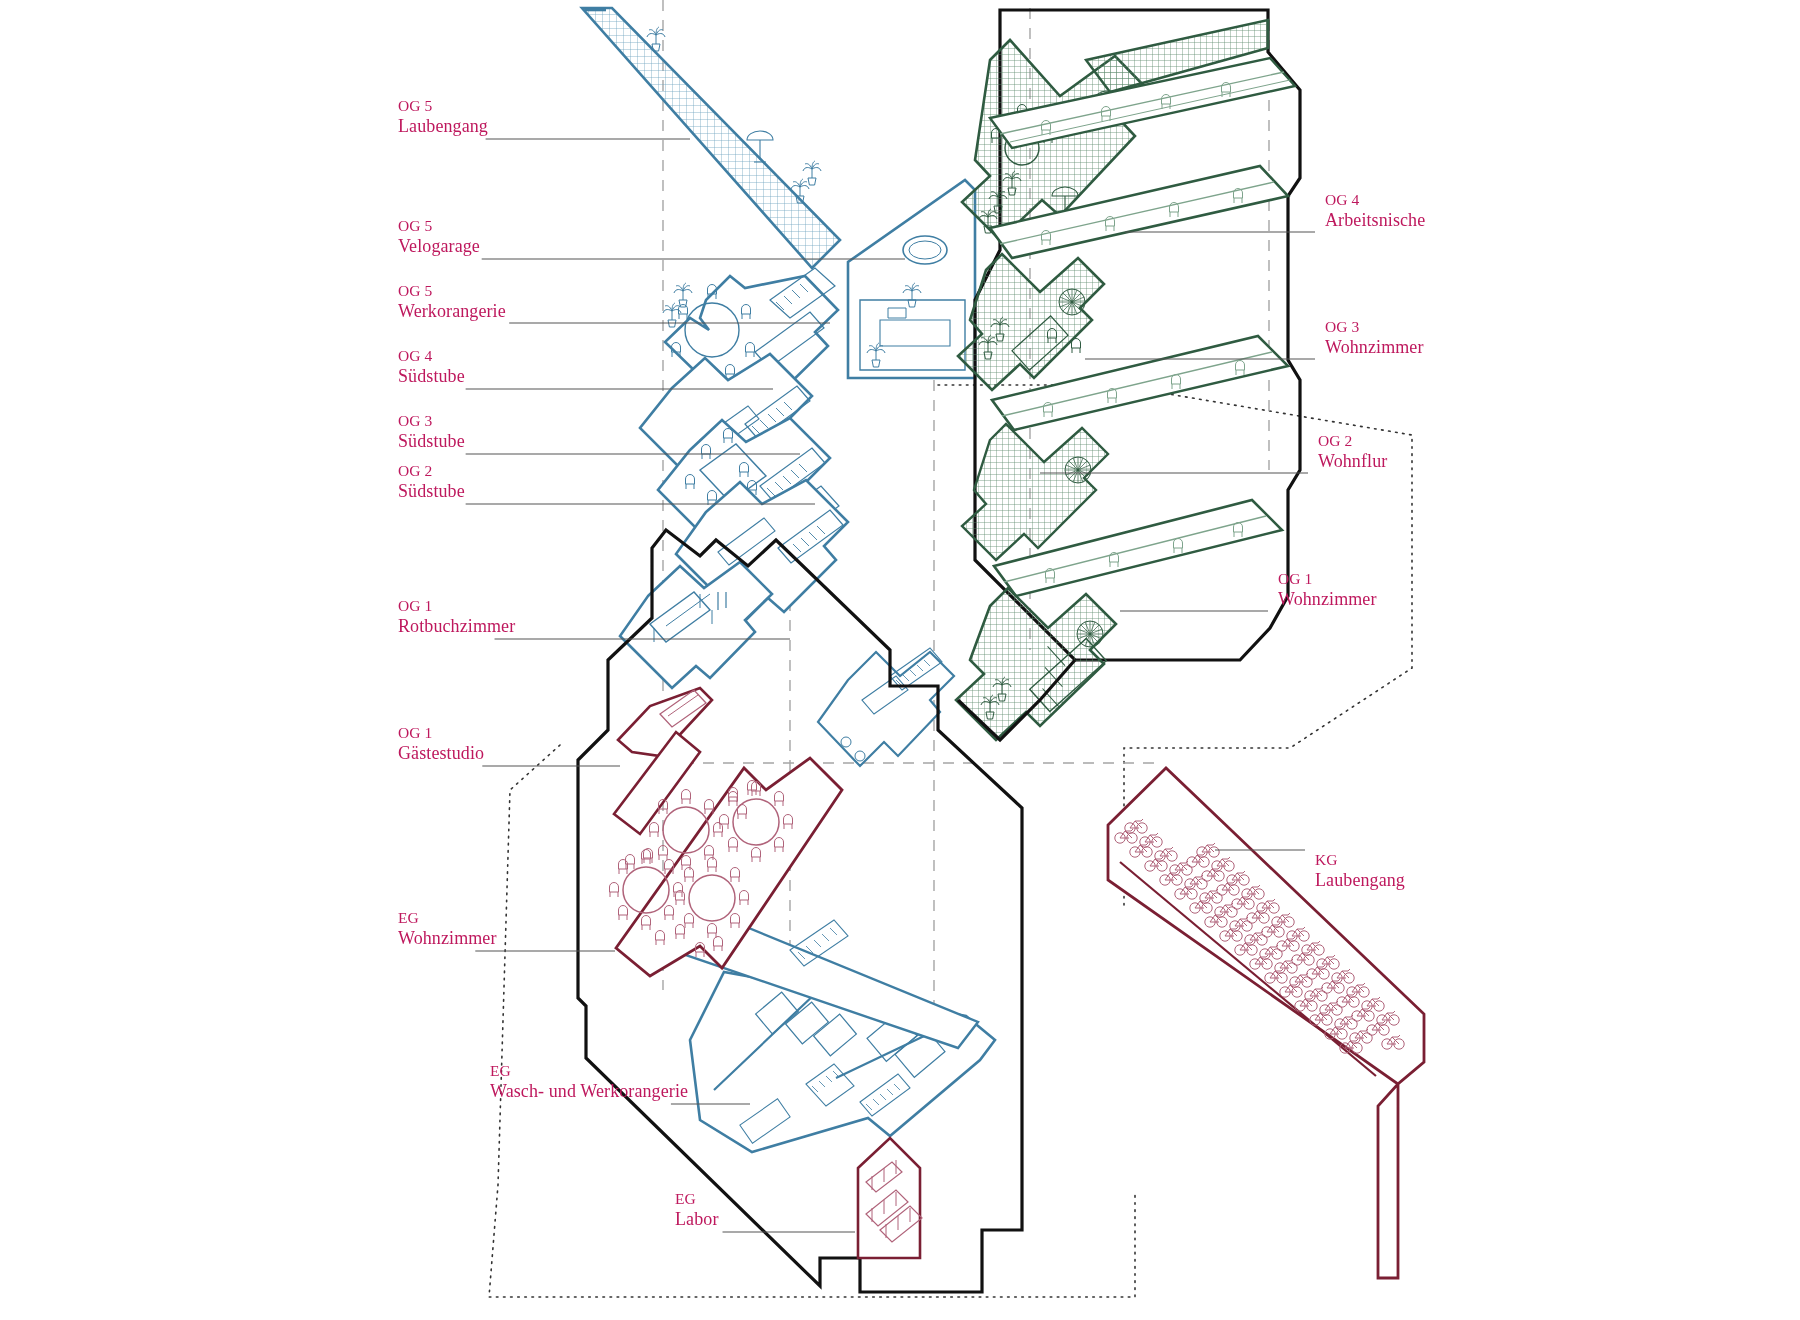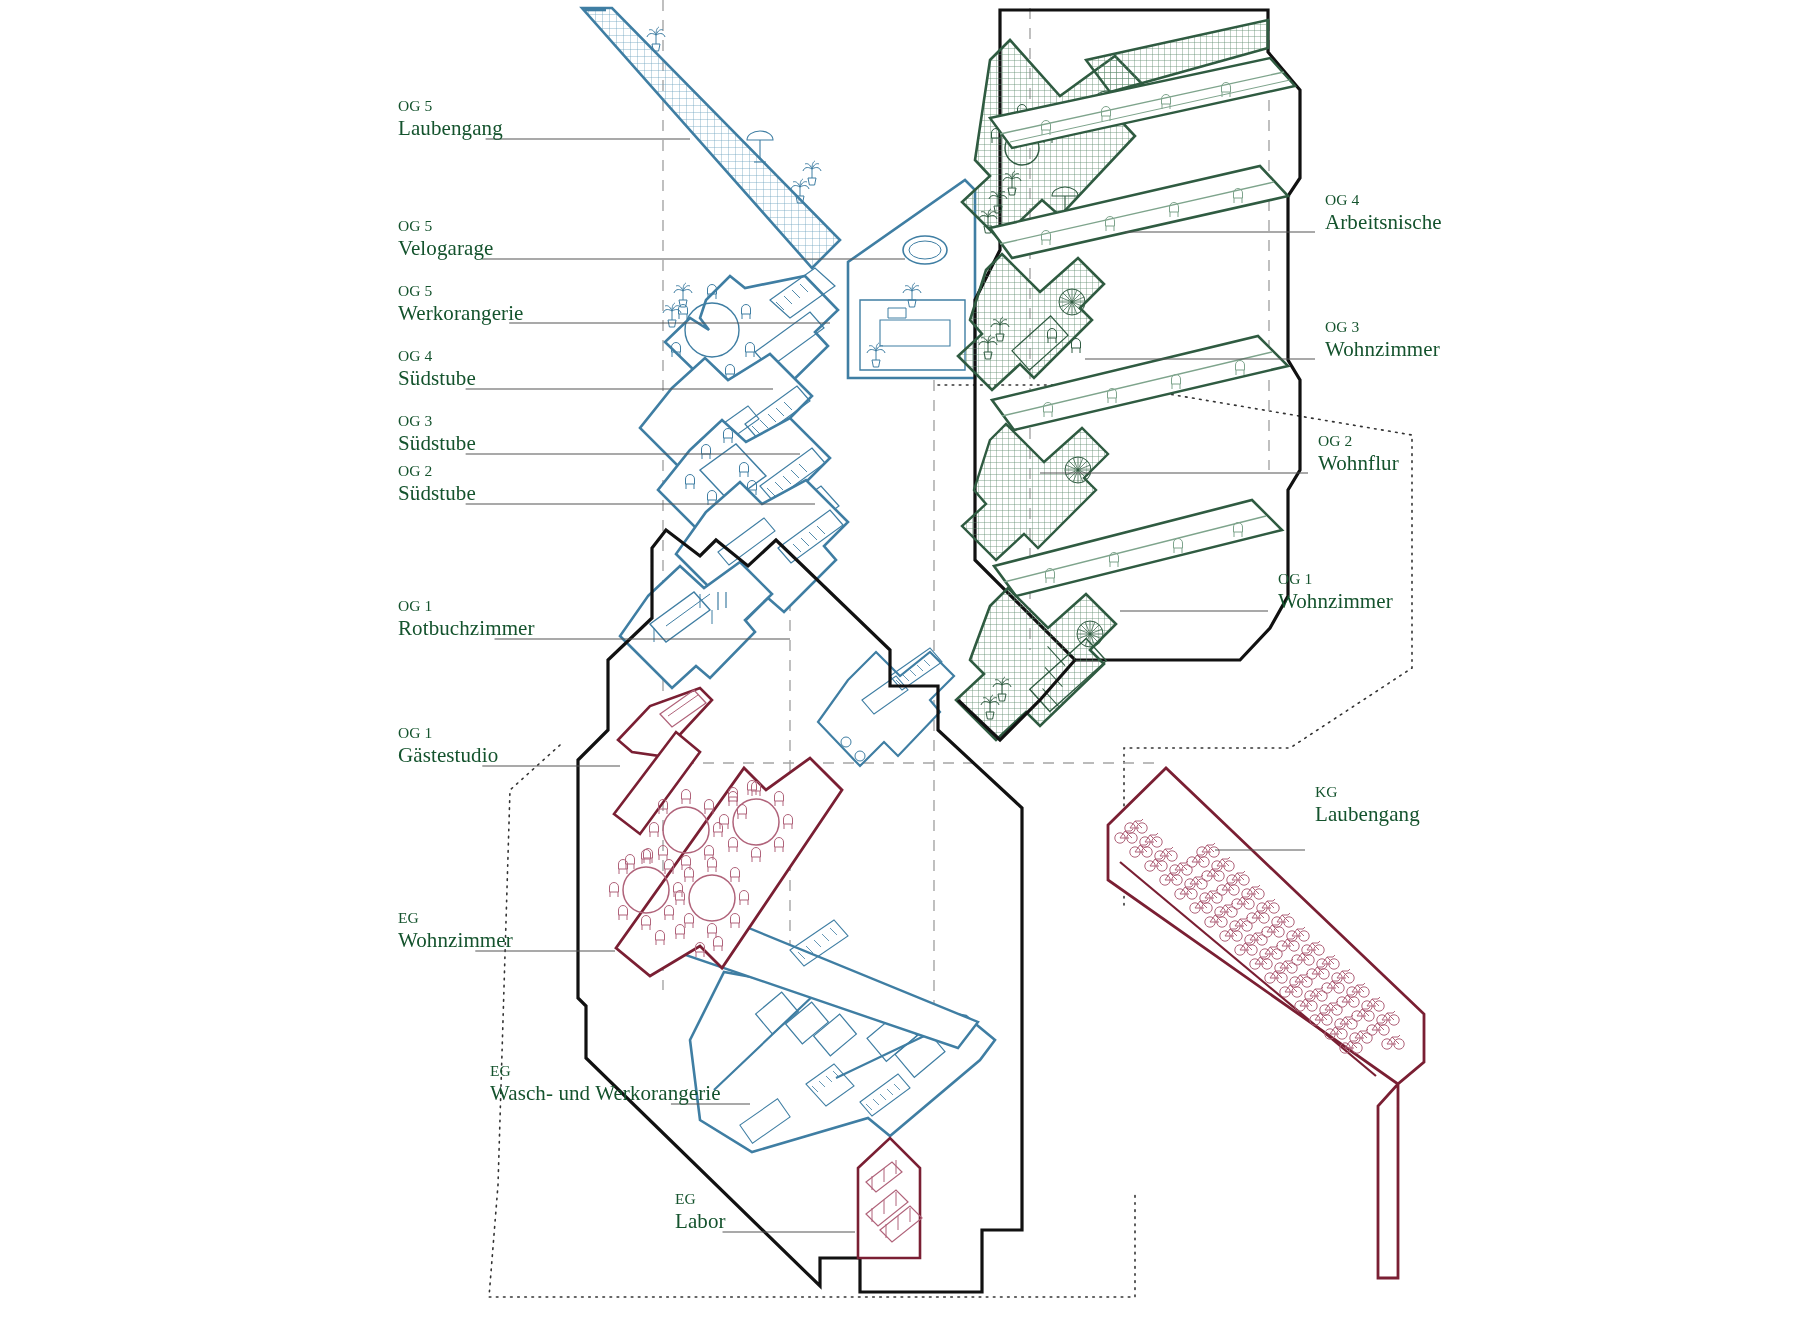--- a/index.html
+++ b/index.html
@@ -7,27 +7,27 @@
   body{
     width:1800px;height:1320px;
     font-family:"Liberation Serif","DejaVu Serif",serif;
     overflow:hidden;position:relative;
   }
   #stage{position:absolute;inset:0;width:1800px;height:1320px;}
   svg#drawing{position:absolute;left:0;top:0;width:1800px;height:1320px;}
   .lbl{
     position:absolute;
     font-family:"Liberation Serif","DejaVu Serif",serif;
-    color:#14532d;
+    color:#be185d;
     line-height:1.20;
     white-space:nowrap;
     letter-spacing:.1px;
   }
   .lbl .l1{font-size:15.5px;display:block;}
-  .lbl .l2{font-size:21px;display:block;}
+  .lbl .l2{font-size:18px;display:block;}
   .lbl.right{text-align:left;}
 </style>
 </head>
 <body>
 
 <div id="stage">
 
 <svg id="drawing" viewBox="0 0 1800 1320">
   <defs>
     <pattern id="gridBlue" width="7" height="7" patternUnits="userSpaceOnUse">
@@ -585,19 +585,19 @@
         <span class="l2">Wohnzimmer</span>
       </div>
       <div class="lbl right" style="left: 1318px; top: 432px;">
         <span class="l1">OG 2</span>
         <span class="l2">Wohnflur</span>
       </div>
       <div class="lbl right" style="left: 1278px; top: 570px;">
         <span class="l1">OG 1</span>
         <span class="l2">Wohnzimmer</span>
       </div>
-      <div class="lbl right" style="left: 1315px; top: 783px;">
+      <div class="lbl right" style="left: 1315px; top: 851px;">
         <span class="l1">KG</span>
         <span class="l2">Laubengang</span>
       </div>
     </div>
 
 </div>
 
 </body></html>

